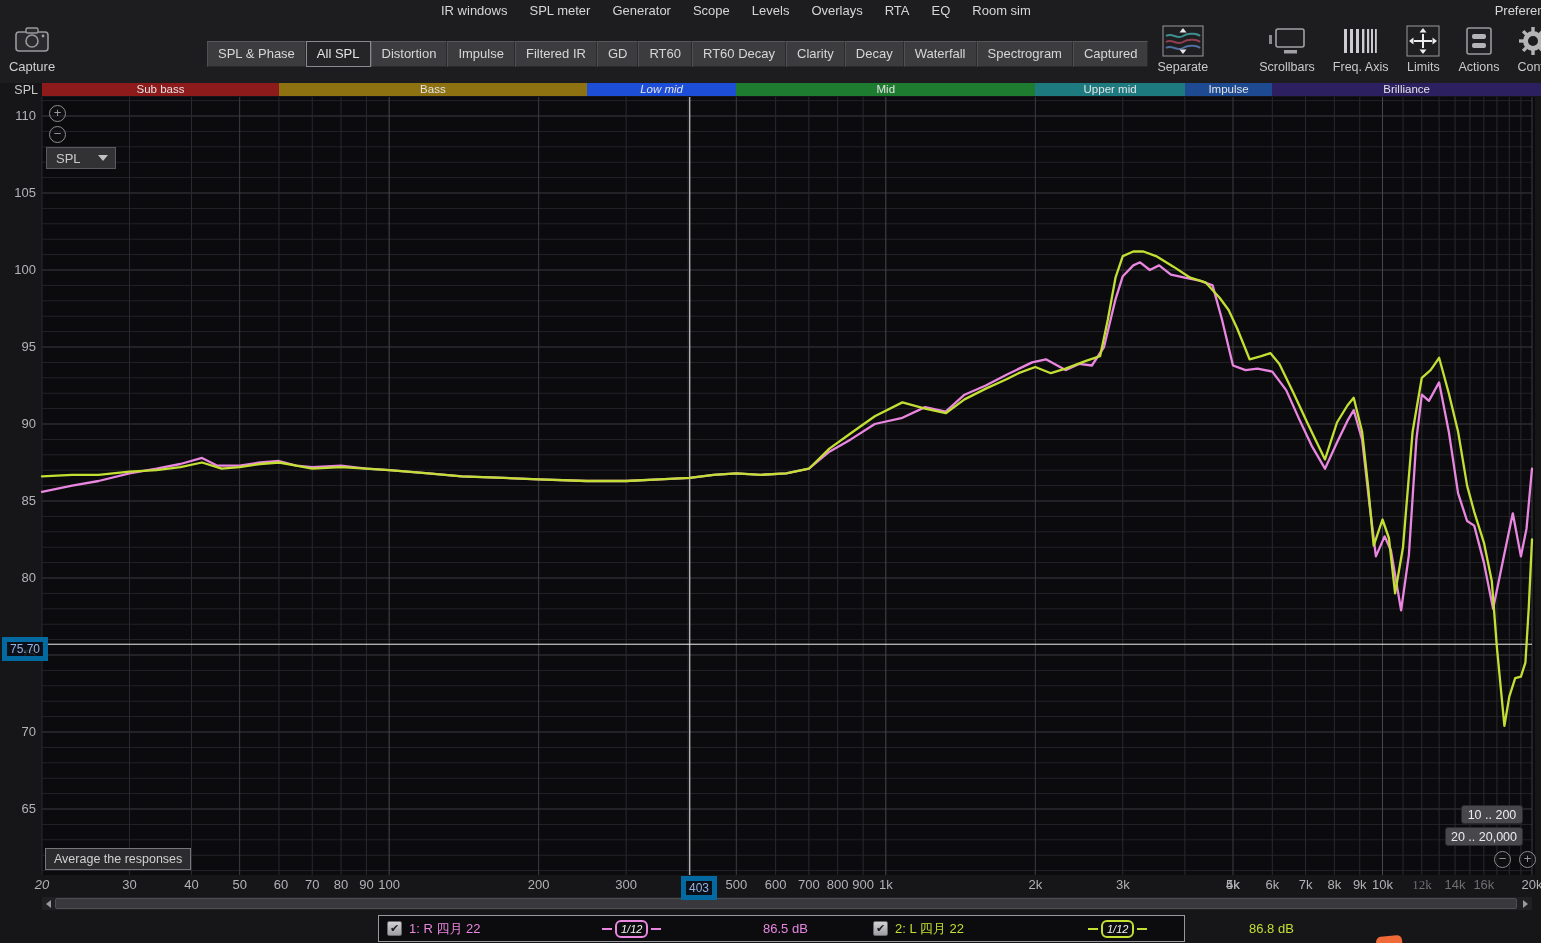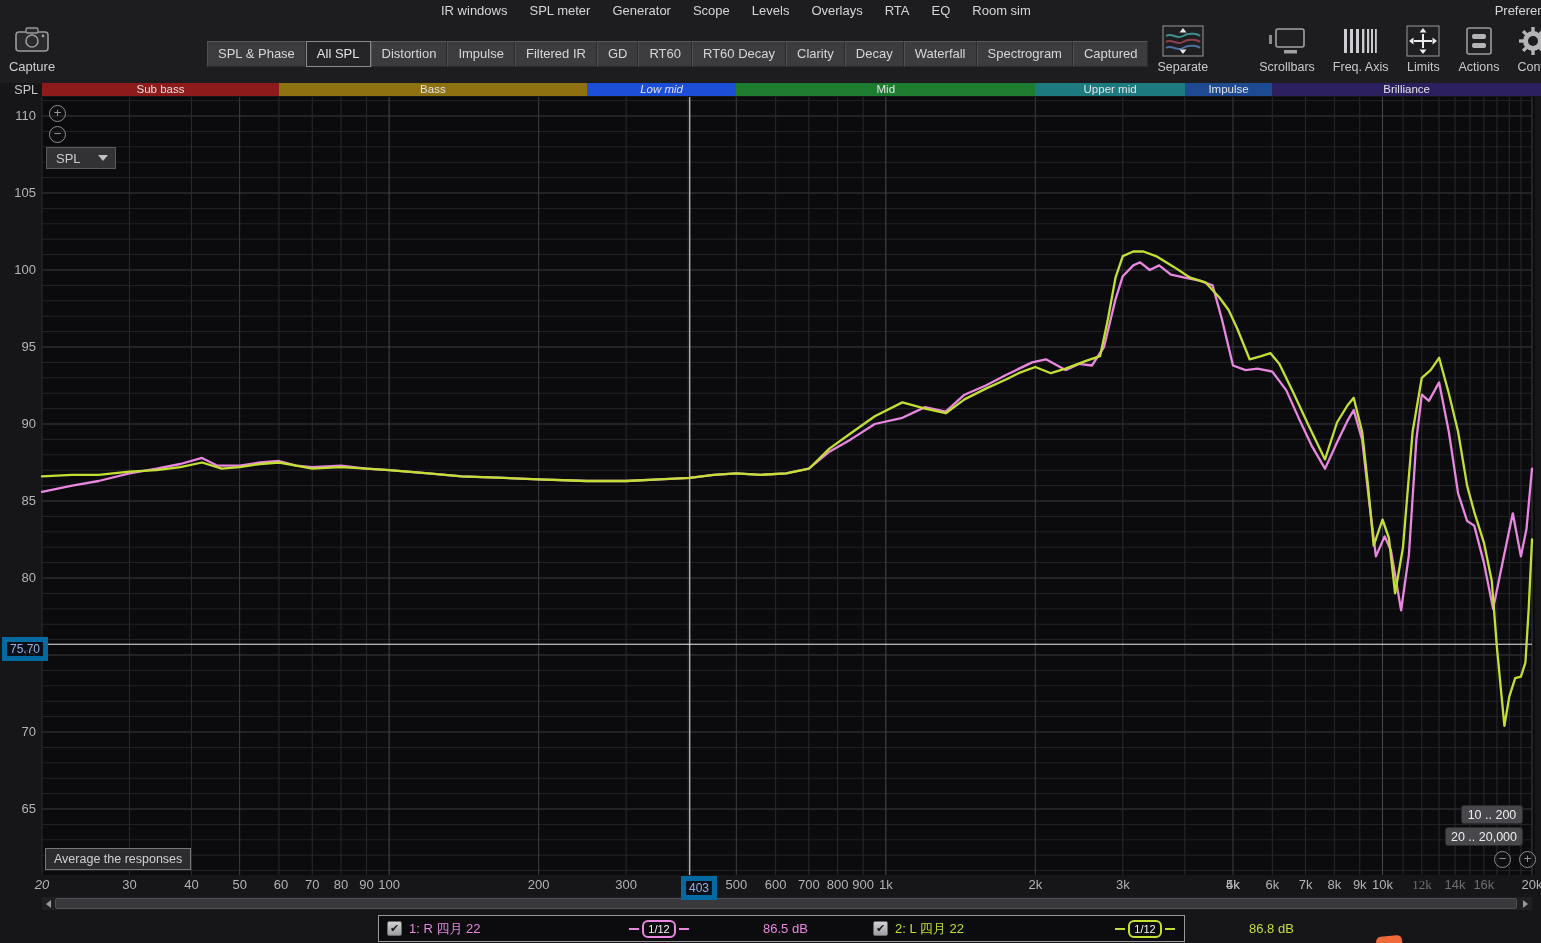--- a/index.html
+++ b/index.html
@@ -66,21 +66,21 @@
   #sal{left:0;} #sal .t{border-right:5px solid #9a9a9e;}
   #sar{right:0;} #sar .t{border-left:5px solid #9a9a9e;}
   
   #legend{position:absolute;left:378px;top:915px;width:807px;height:27px;border:1px solid #98989c;
           box-sizing:border-box;background:#0c0c0e;display:flex;align-items:center;z-index:3;}
   .lentry{display:flex;align-items:center;margin-left:8px;}
   .cbx{width:13px;height:13px;border:1px solid #6a6a6e;border-radius:2px;
        background:linear-gradient(#d2d2d4,#9e9ea2);color:#1c1c1e;font-size:11px;line-height:13px;
        text-align:center;margin-right:7px;cursor:default;}
   .ltxt{font-size:13px;width:190px;white-space:nowrap;overflow:hidden;}
-  .lsmooth{display:flex;align-items:center;width:120px;justify-content:center;}
+  .lsmooth{display:flex;align-items:center;width:120px;font-style:italic;}
   .dash{width:10px;height:2px;margin:0 3px;}
   .badge{border-width:2px;border-style:solid;border-radius:6px;padding:0 4px;font-size:11px;
          line-height:14px;color:#f2f2f2;background:#0c0c0e;}
   .lval{font-size:13px;width:80px;margin-left:44px;white-space:nowrap;}
   .lentry+.lentry{margin-left:30px;}
   #blob{position:absolute;left:1376px;top:936px;width:26px;height:9px;background:#ef6a38;
         border-radius:5px 5px 0 0;transform:rotate(-6deg);z-index:4;}
 </style>
 </head>
 <body>

